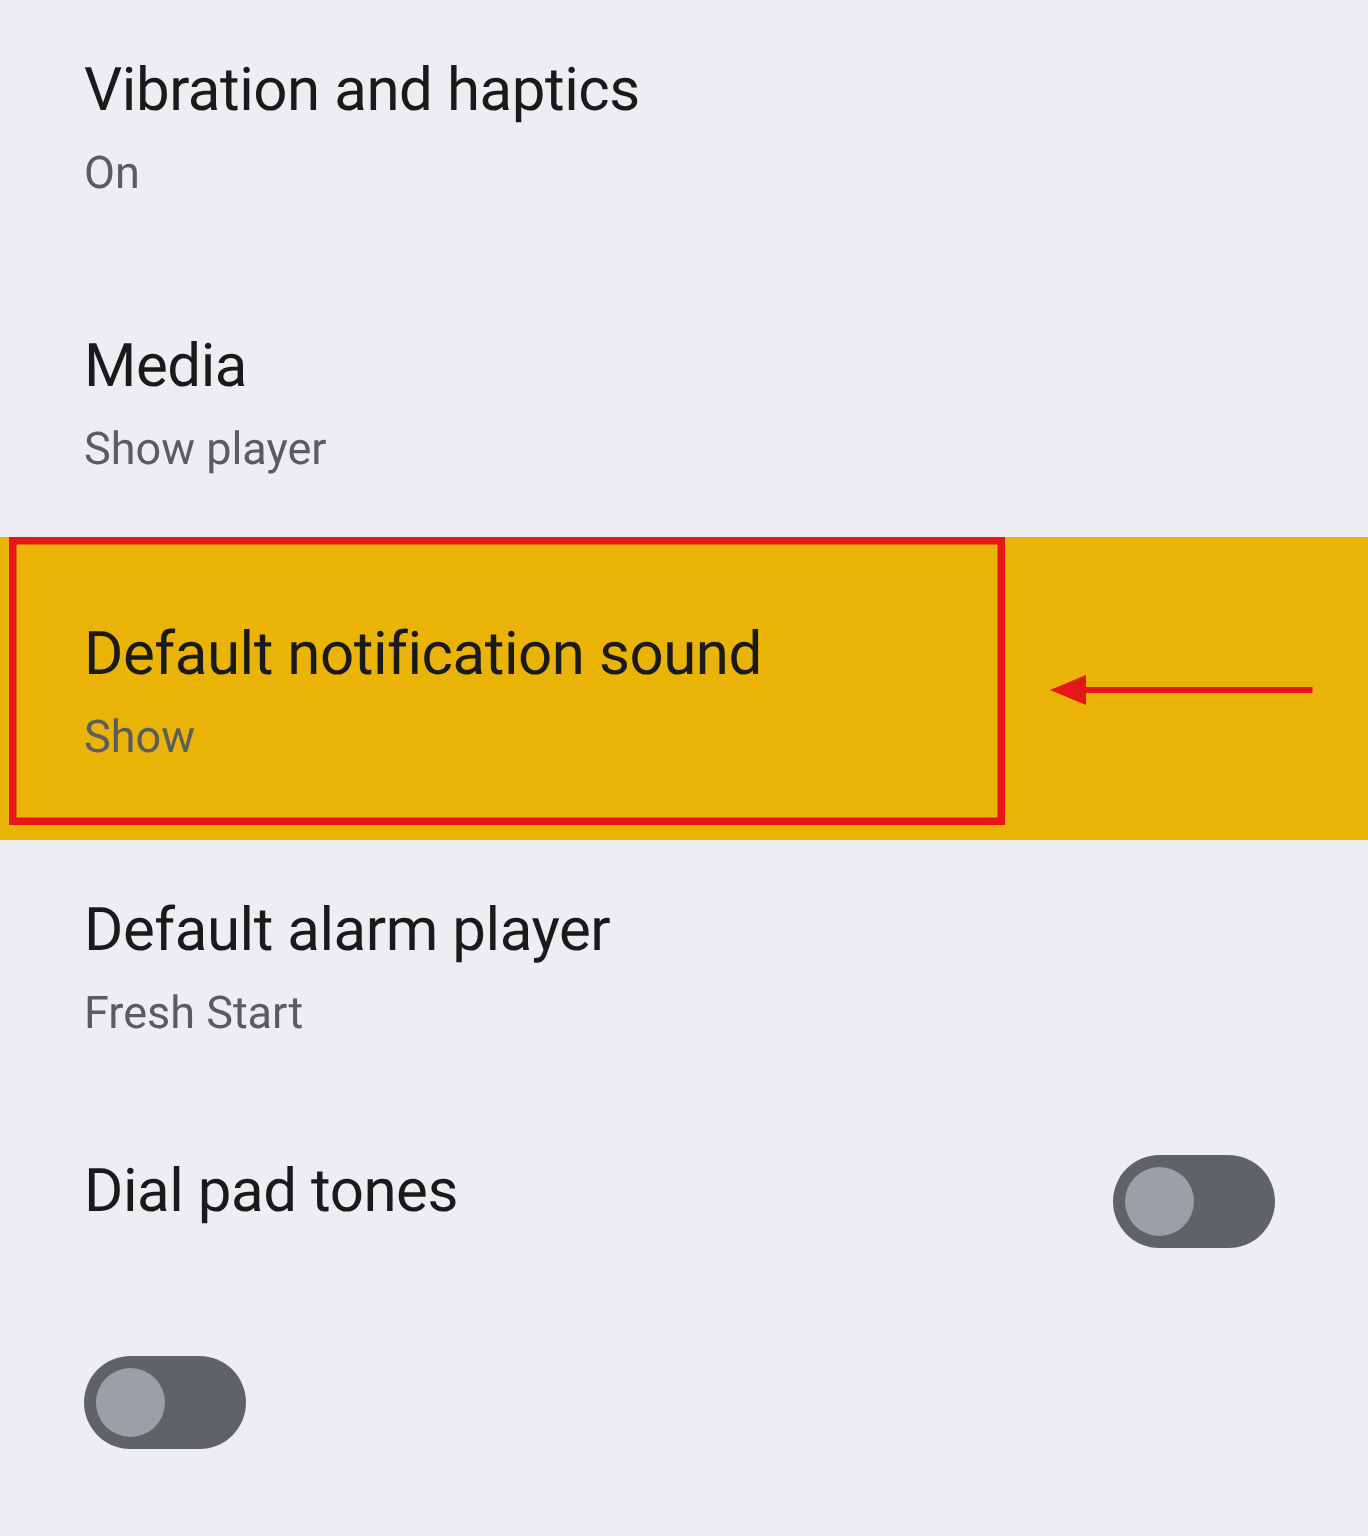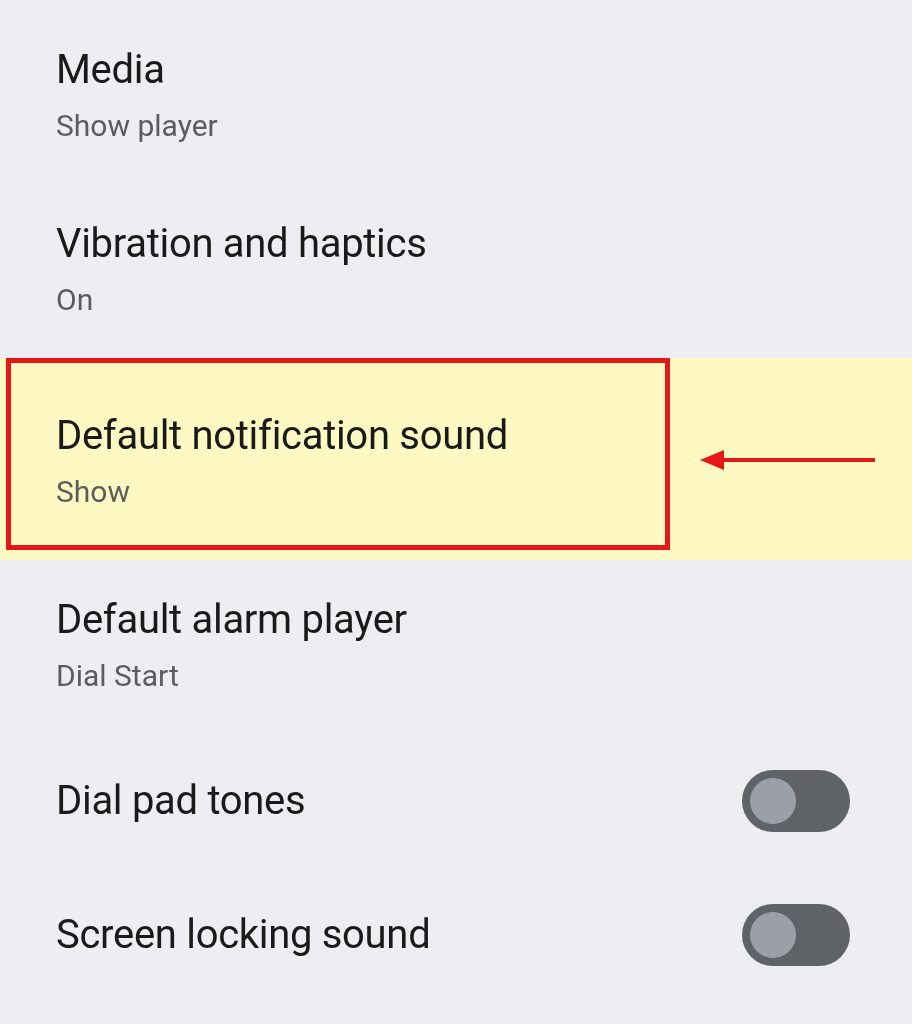--- a/index.html
+++ b/index.html
@@ -36,21 +36,21 @@
       letter-spacing: -0.3px;
     }
     .setting-subtitle {
       font-size: 30px;
       font-weight: 400;
       color: #5a5c5e;
       margin-top: 14px;
       line-height: 1.2;
     }
     .row-highlight {
-      background: #fef9c3;
+      background: #eab308;
       padding-top: 54px;
       padding-bottom: 50px;
       align-items: center;
     }
     .highlight-border {
       position: absolute;
       left: 6px;
       top: 358px;
       width: 664px;
       height: 192px;
@@ -80,73 +80,70 @@
       background: #9aa0a6;
       border-radius: 50%;
       top: 8px;
       left: 8px;
     }
     .row-toggle {
       padding-top: 36px;
       padding-bottom: 36px;
       padding-right: 62px;
       display: flex;
-      align-items: center;
+      align-items: flex-start;
       justify-content: space-between;
     }
     .row-toggle .setting-title {
       font-size: 40px;
     }
   </style>
 </head>
 <body>
 
 <div class="settings-list">
 
+  <div class="setting-row">
+    <div class="setting-text">
+      <div class="setting-title">Vibration and haptics</div>
+      <div class="setting-subtitle">On</div>
+    </div>
+  </div>
+
   <div class="setting-row" style="padding-top:46px;">
     <div class="setting-text">
       <div class="setting-title">Media</div>
       <div class="setting-subtitle">Show player</div>
-    </div>
-  </div>
-
-  <div class="setting-row">
-    <div class="setting-text">
-      <div class="setting-title">Vibration and haptics</div>
-      <div class="setting-subtitle">On</div>
     </div>
   </div>
 
   <div class="setting-row row-highlight">
     <div class="setting-text">
       <div class="setting-title">Default notification sound</div>
       <div class="setting-subtitle">Show</div>
     </div>
   </div>
 
   <div class="setting-row">
     <div class="setting-text">
       <div class="setting-title">Default alarm player</div>
-      <div class="setting-subtitle">Dial Start</div>
+      <div class="setting-subtitle">Fresh Start</div>
     </div>
   </div>
 
   <div class="setting-row row-toggle">
     <div class="setting-text">
       <div class="setting-title">Dial pad tones</div>
     </div>
     <div class="toggle">
       <div class="toggle-knob"></div>
     </div>
   </div>
 
   <div class="setting-row row-toggle">
-    <div class="setting-text">
-      <div class="setting-title">Screen locking sound</div>
-    </div>
     <div class="toggle">
       <div class="toggle-knob"></div>
     </div>
   </div>
 
 </div>
 
 <div class="highlight-border"></div>
 
 <svg class="arrow" width="180" height="24">

